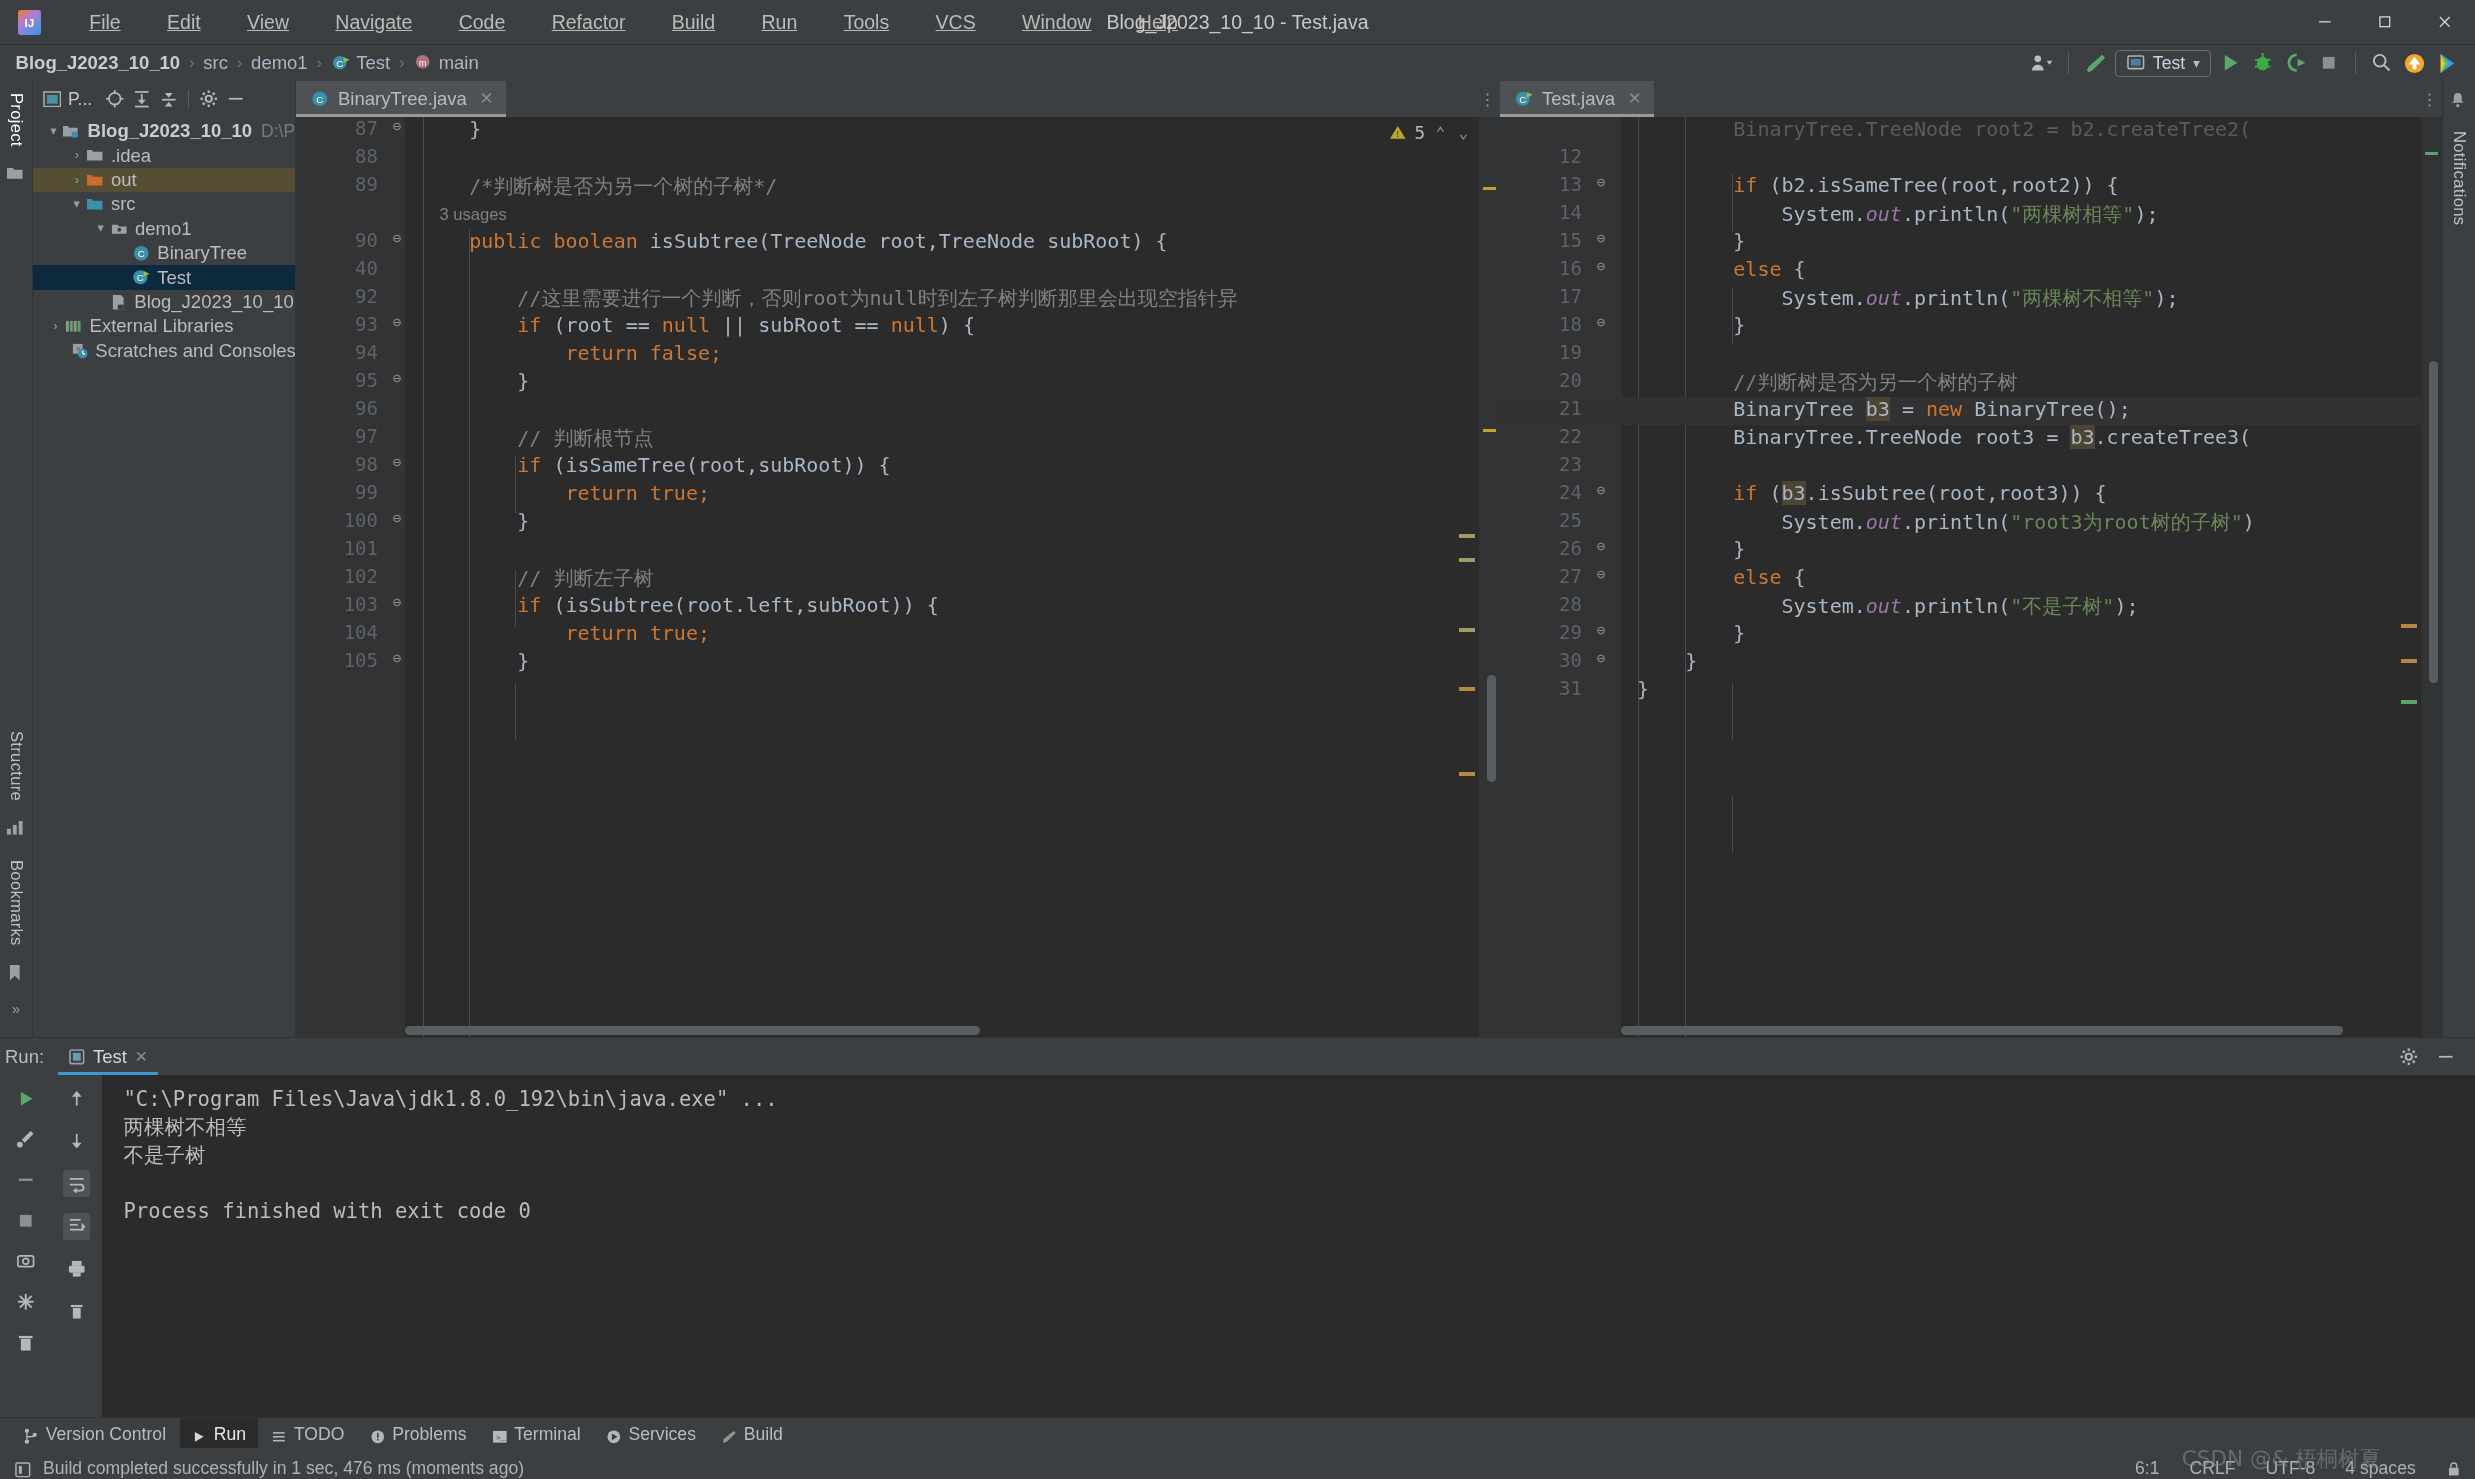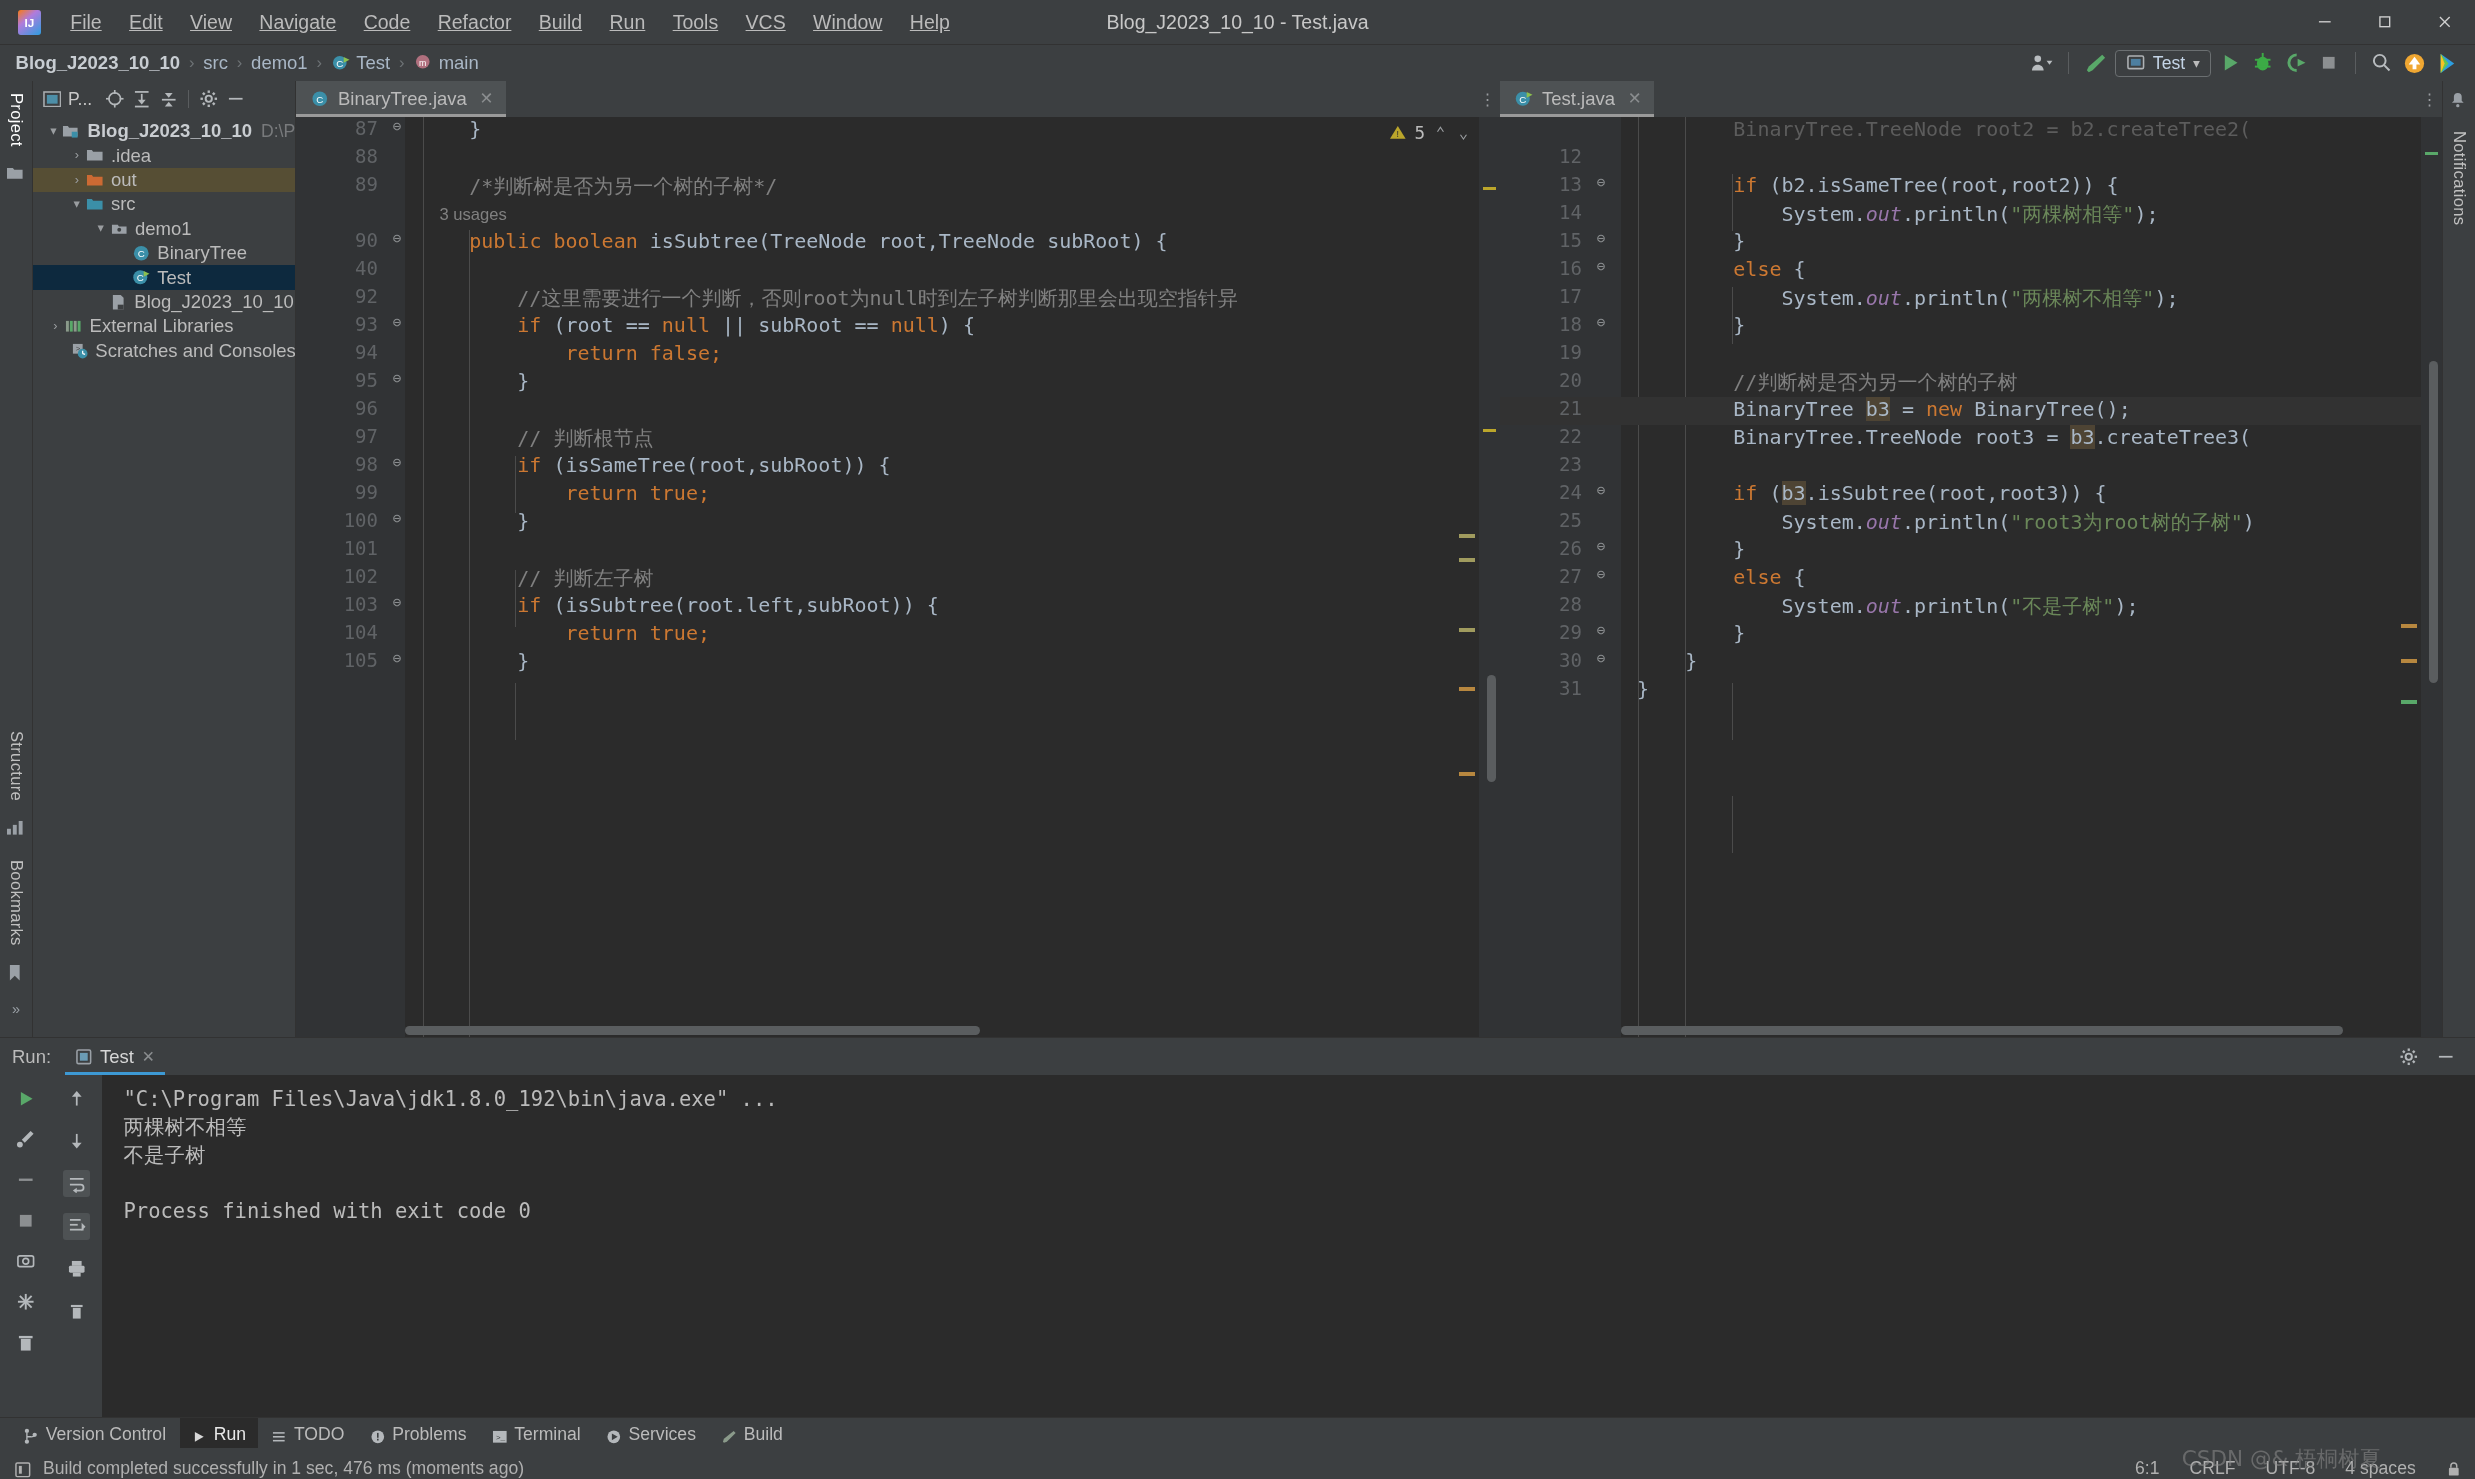--- a/index.html
+++ b/index.html
@@ -25,21 +25,21 @@
   }
   .ij-logo::after {
     content: "IJ"; position: absolute; inset: 0; color: #fff;
     font-size: 11.7px; font-weight: bold; display: flex; align-items: center; justify-content: center;
     font-family: "Liberation Sans", sans-serif;
   }
   .menu { display: flex; align-items: center; gap: 0; }
   .menu-item {
     font-size: 19.5px; color: #bbbbbb; padding: 3.9px 13.7px; cursor: default; white-space: nowrap;
   }
-  .menu-item u { text-decoration: underline; }
+  .menu-item u { text-decoration: underline; margin-left: 19px; }
   .win-title {
     position: absolute; left: 0; right: 0; text-align: center; font-size: 19.5px;
     color: #c8c8c8; pointer-events: none;
   }
   .win-ctl { margin-left: auto; display: flex; align-items: center; z-index: 3; }
   .win-btn {
     width: 60px; height: 45px; display: flex; align-items: center; justify-content: center;
     color: #cfcfcf; font-size: 18.5px;
   }
 
@@ -168,21 +168,21 @@
   .vscroll {
     position: absolute; right: 3.9px; width: 8.8px; background: #5a5d5f; border-radius: 4.9px;
   }
   .hscroll {
     position: absolute; bottom: 2px; height: 8.8px; background: #5a5d5f; border-radius: 4.9px;
   }
   .mark { position: absolute; right: 25px; width: 13.7px; height: 2.9px; }
 
   
   .runwin { height: 380px; background: #3c3f41; display: flex; flex-direction: column; flex: none; border-top: 1px solid #323232; }
-  .runwin-head { height: 37px; display: flex; align-items: center; padding-left: 12px; flex: none; position: relative; }
+  .runwin-head { height: 37px; display: flex; align-items: center; padding-left: 5px; flex: none; position: relative; }
   .rw-label { font-size: 18.5px; color: #bbbbbb; margin-right: 13.7px; }
   .rw-tab {
     display: flex; align-items: center; gap: 7.8px; font-size: 18.5px; color: #d7d7d7;
     padding: 0 9.8px; height: 37px; position: relative;
   }
   .rw-tab.active::after { content:""; position:absolute; left:0; right:0; bottom:0; height:2.9px; background:#3d99d4; }
   .rw-tab .x { color: #8a8d8f; font-size: 15.6px; }
   .rw-head-right { margin-left: auto; display: flex; align-items: center; gap: 9.8px; padding-right: 15.6px; }
   .runwin-body { flex: 1; display: flex; min-height: 0; }
   .run-gutter-l {

